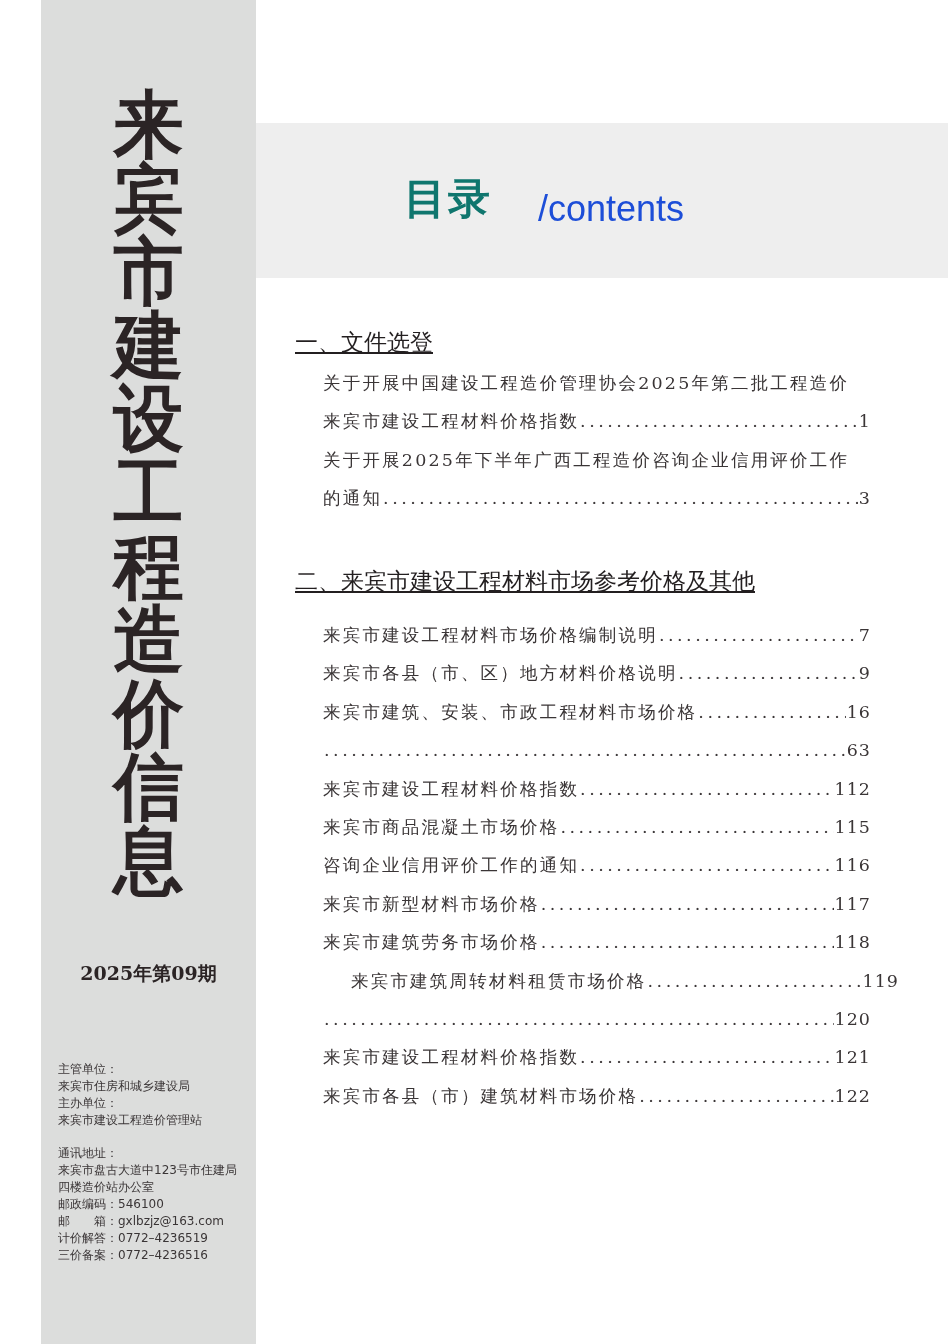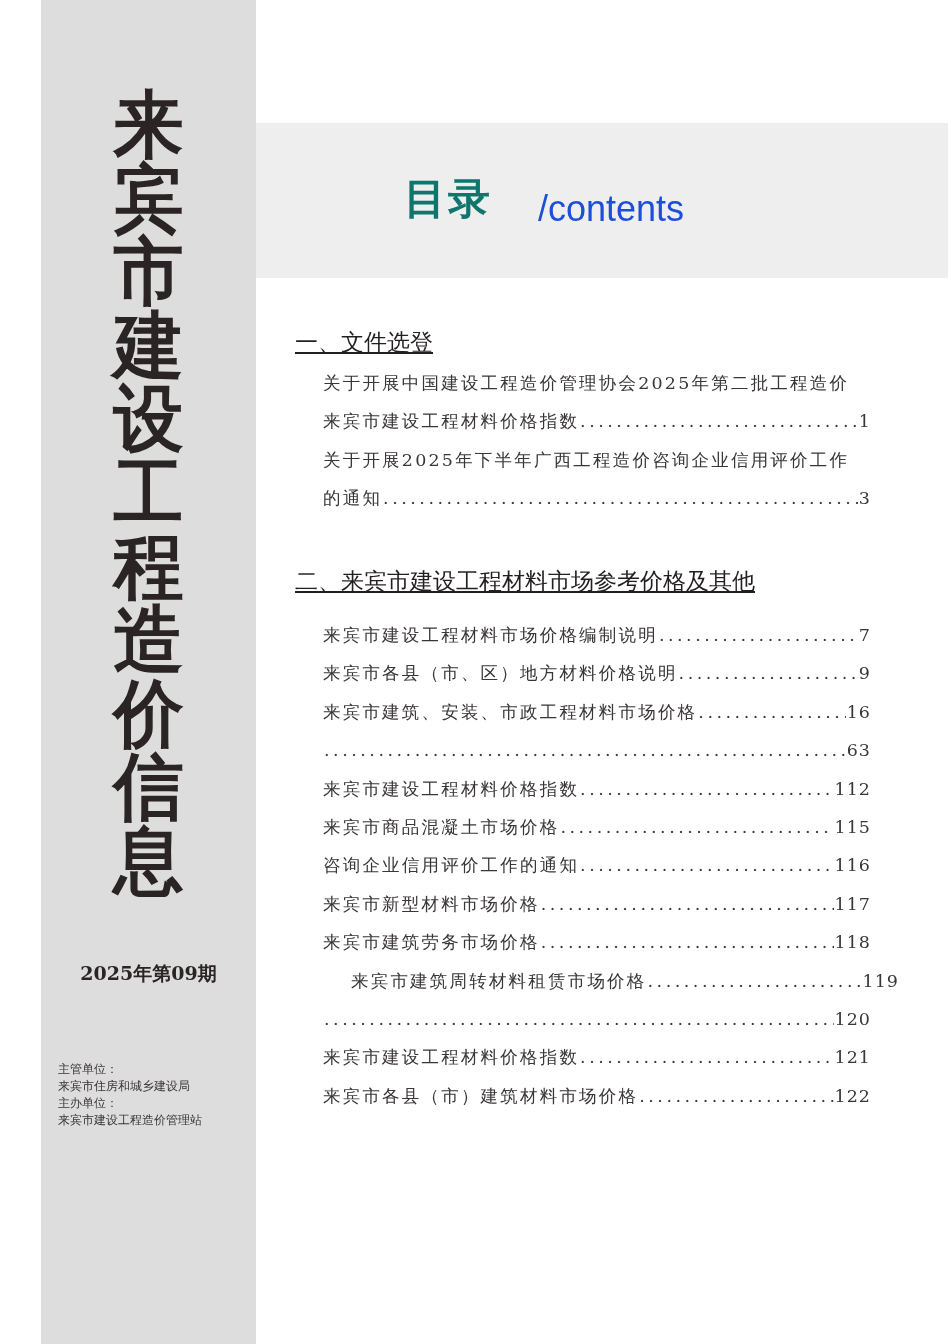--- a/index.html
+++ b/index.html
@@ -91,20 +91,29 @@
 
   <div class="issue line1">2025年第09期</div>
 
   <div class="info block1">
     <div>主管单位：</div>
     <div>来宾市住房和城乡建设局</div>
     <div>主办单位：</div>
     <div>来宾市建设工程造价管理站</div>
   </div>
 
+  <div class="info block2">
+    <div>通讯地址：</div>
+    <div>来宾市盘古大道中123号市住建局</div>
+    <div>四楼造价站办公室</div>
+    <div>邮政编码：546100</div>
+    <div>邮　　箱：gxlbzjz@163.com</div>
+    <div>计价解答：0772–4236519</div>
+    <div>三价备案：0772–4236516</div>
+  </div>
 </div>
 
 <div class="band">
   <span class="zh">目录</span>
   <span class="en">/contents</span>
 </div>
 
 <div class="section-title" style="top:327px;">一、文件选登</div>
 
 <div class="toc-entry" style="top:364px;">

